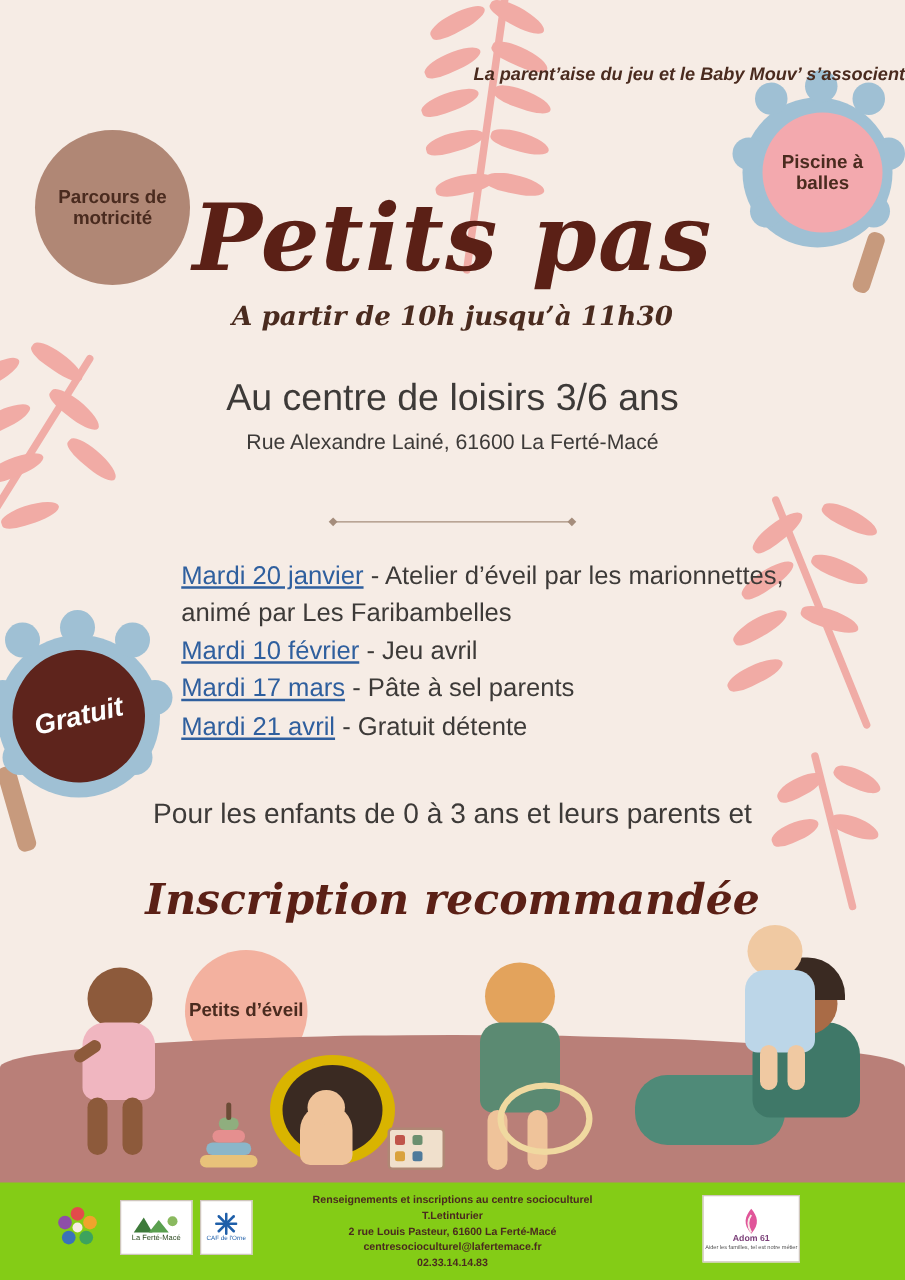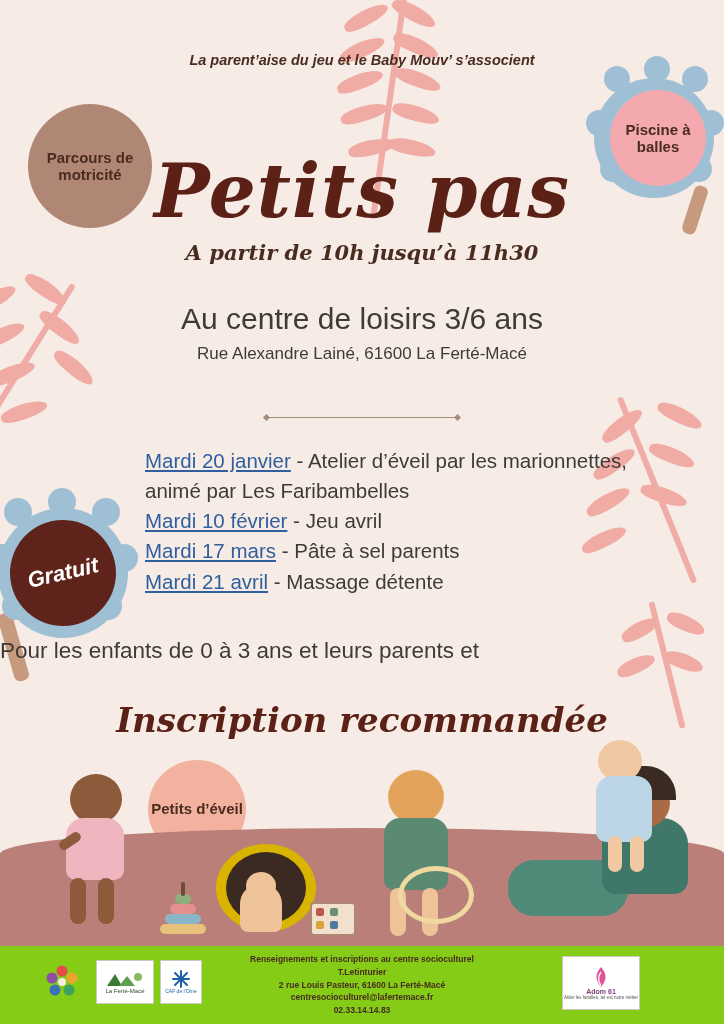--- a/index.html
+++ b/index.html
@@ -71,21 +71,21 @@
   .rattle-handle {
     position: absolute;
     background: #c79a7d;
     border-radius: 6px;
   }
   .scallop { position:absolute; border-radius:50%; background:#9fc0d4; }
 
   
   .assoc-line {
     position: absolute; top: 52px; left: 0; right: 0;
-    text-align: center;
+    text-align: right;
     font-size: 14.5px; font-weight: bold; color: #4a2b1f;
     font-style: italic;
   }
   .title {
     position: absolute; top: 148px; left: 0; right: 0;
     text-align: center;
     font-family: "DejaVu Serif", serif;
     font-style: italic; font-weight: bold;
     font-size: 74px; color: #5b2016;
     letter-spacing: 1px;
@@ -125,21 +125,21 @@
   .sessions {
     position: absolute; top: 446px; left: 145px; right: 60px;
     font-size: 20.5px; color: #3d3a38; line-height: 1.47;
   }
   .sess-date {
     color: #2f5f9e; text-decoration: underline;
   }
 
   .audience {
     position: absolute; top: 636px; left: 0; right: 0;
-    text-align: left;
+    text-align: center;
     font-size: 22.5px; color: #3d3a38; line-height: 1.35;
   }
   .inscription {
     position: absolute; top: 700px; left: 0; right: 0;
     text-align: center;
     font-family: "DejaVu Serif", serif;
     font-style: italic; font-weight: bold;
     font-size: 34px; color: #5b2016;
   }
 
@@ -271,21 +271,21 @@
     <div>
       <span class="sess-date">Mardi 20 janvier</span><span> - Atelier d’éveil par les marionnettes, animé par Les Faribambelles</span>
     </div>
     <div>
       <span class="sess-date">Mardi 10 février</span><span> - Jeu avril</span>
     </div>
     <div>
       <span class="sess-date">Mardi 17 mars</span><span> - Pâte à sel parents</span>
     </div>
     <div>
-      <span class="sess-date">Mardi 21 avril</span><span> - Massage détente</span>
+      <span class="sess-date">Mardi 21 avril</span><span> - Gratuit détente</span>
     </div>
   </div>
 
   <div class="audience">
     <div>Pour les enfants de 0 à 3 ans et leurs parents et</div>
   </div>
 
   <div class="inscription">Inscription recommandée</div>
 
   <div class="floor"></div>

